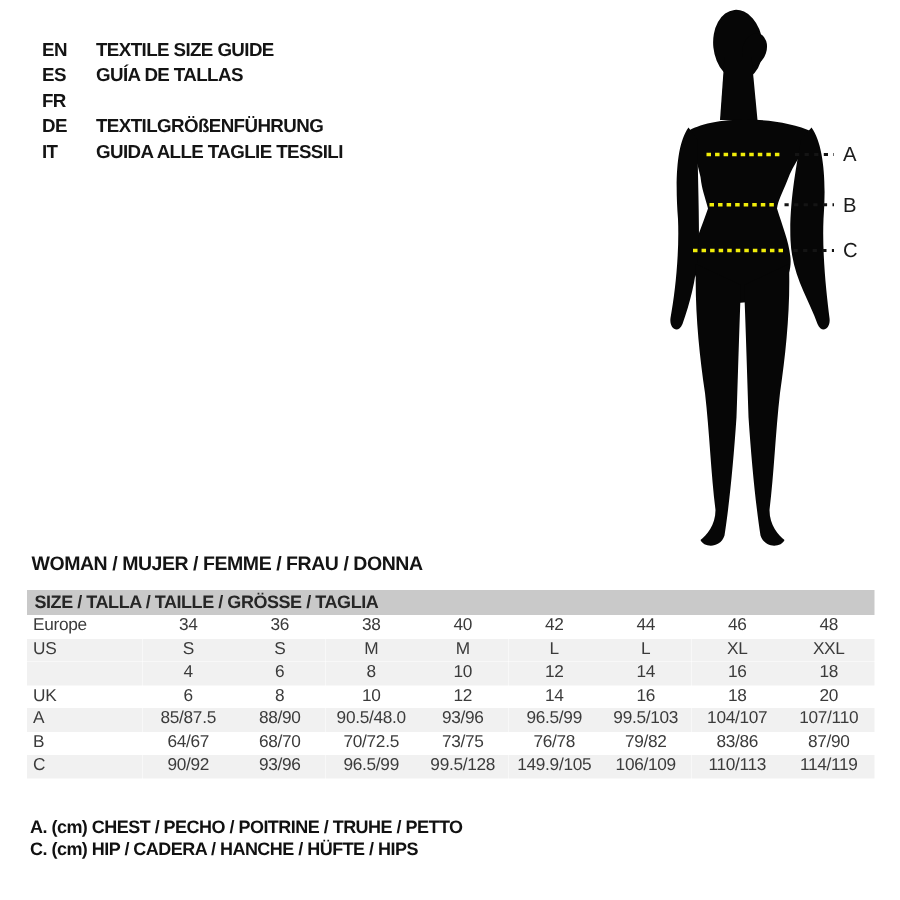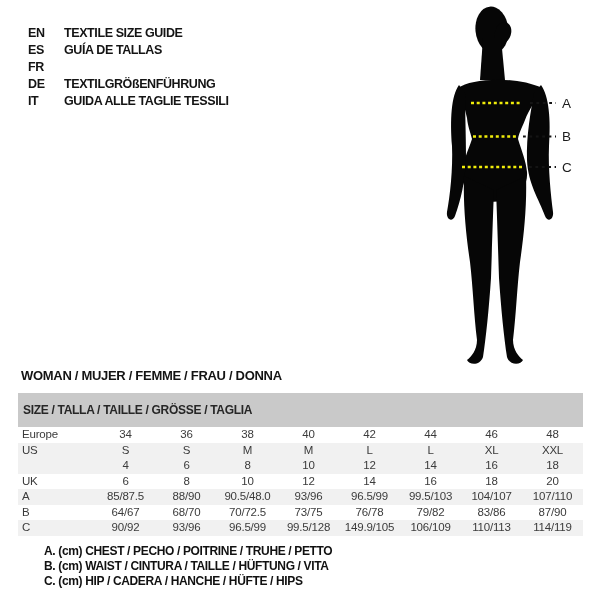--- a/index.html
+++ b/index.html
@@ -29,29 +29,29 @@
   .size-table{
     position:absolute;left:18px;top:393px;width:565px;
     border-collapse:collapse;table-layout:fixed;
     font-size:11.5px;color:#3b3b3b;letter-spacing:-0.2px;
   }
   .size-table col.label-col{width:77px;}
   .size-table td{padding:0;text-align:center;height:15.5px;line-height:15.5px;overflow:hidden;}
   .size-table td.row-label{text-align:left;padding-left:4px;}
   .size-table tr.thead td{
     background:#c9c9c9;text-align:left;padding-left:5px;
-    font-weight:bold;font-size:12px;color:#262626;height:34px;line-height:17px;
+    font-weight:bold;font-size:12px;color:#262626;height:17px;line-height:17px;
     letter-spacing:-0.3px;
   }
   .size-table tr.shaded td{background:#f1f1f1;}
   
   .legend{
     position:absolute;left:20px;top:544px;
     font-weight:bold;font-size:12px;line-height:15px;
-    letter-spacing:-0.35px;color:#111111;white-space:nowrap;margin-left:24px;
+    letter-spacing:-0.35px;color:#111111;white-space:nowrap;
   }
 </style>
 </head>
 <body>
 
 <div class="lang-block">
   <div class="lang-row">
     <span class="lang-code">EN</span>
     <span class="lang-label">TEXTILE SIZE GUIDE</span>
   </div>
@@ -193,15 +193,14 @@
     <td>149.9/105</td>
     <td>106/109</td>
     <td>110/113</td>
     <td>114/119</td>
   </tr>
 </tbody>
   </table>
 
 <div class="legend">
   <div>A. (cm) CHEST / PECHO / POITRINE / TRUHE / PETTO</div>
-  <div>B. (cm) WAIST / CINTURA / TAILLE / HÜFTUNG / VITA</div>
   <div>C. (cm) HIP / CADERA / HANCHE / HÜFTE / HIPS</div>
 </div>
 
 </body></html>

